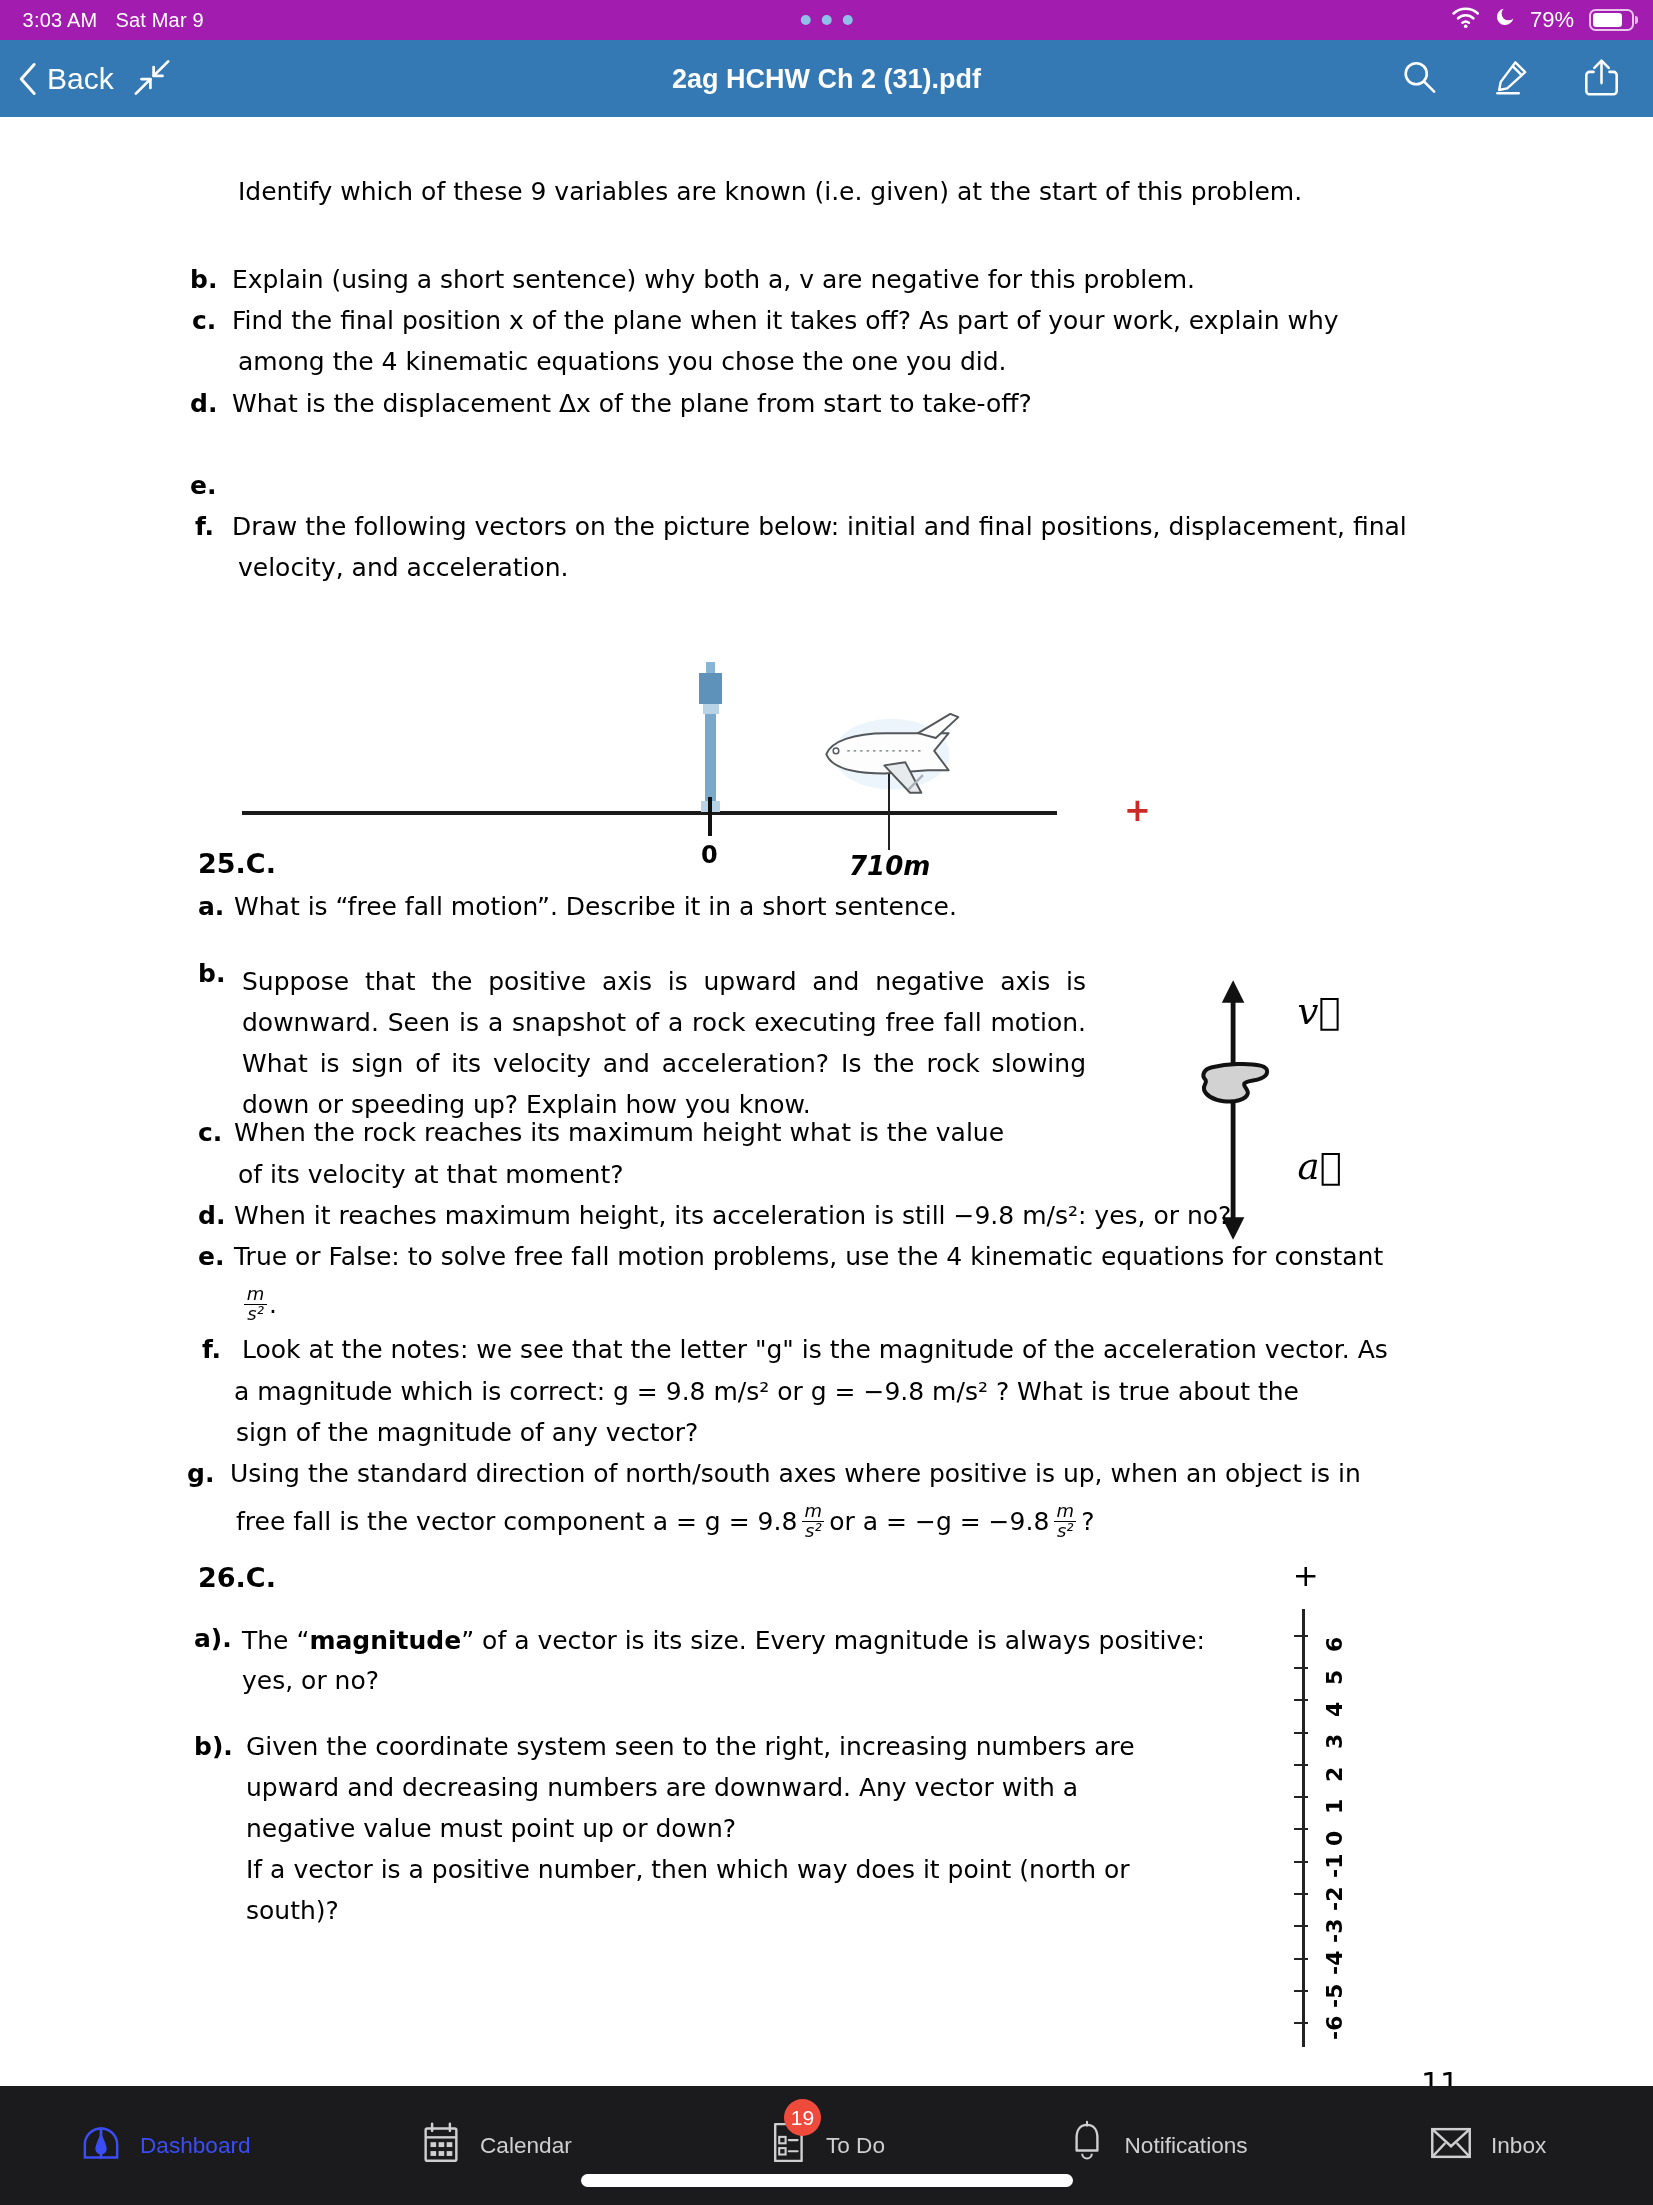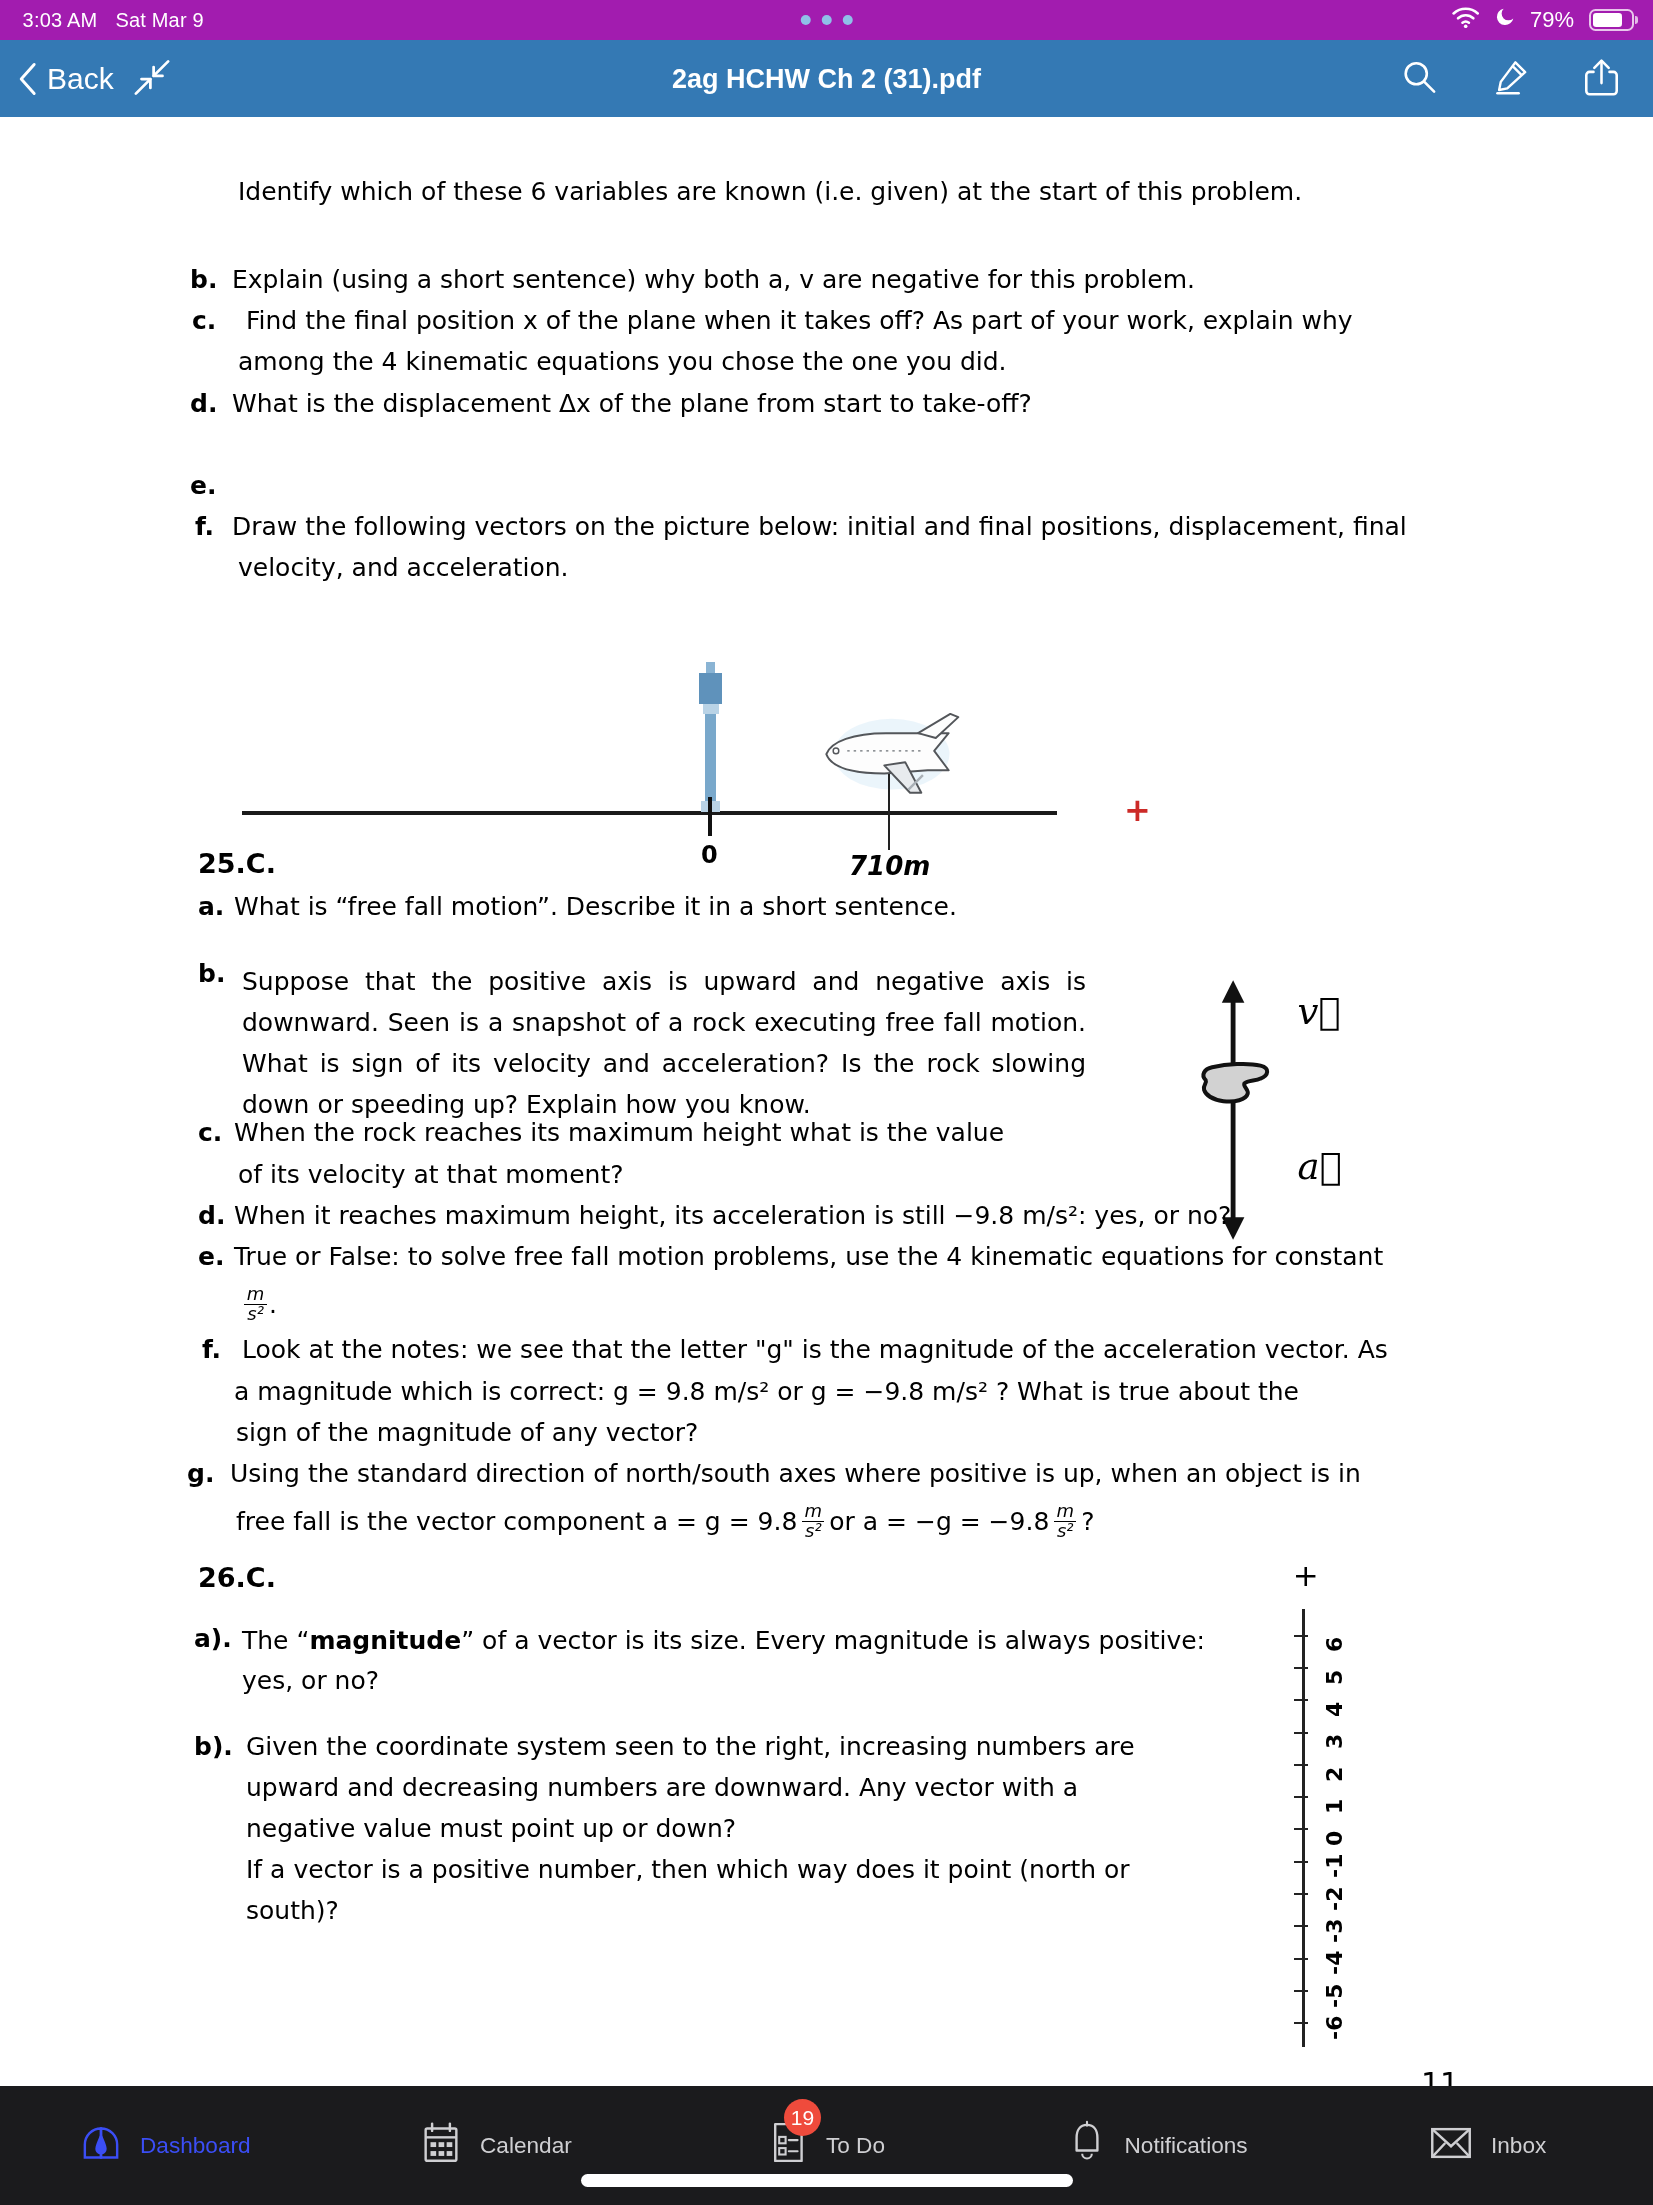--- a/index.html
+++ b/index.html
@@ -236,27 +236,27 @@
         <path d="M24 32 L24 5" stroke="#fff" stroke-width="3.2" stroke-linecap="round"></path>
         <path d="M15 13 L24 4 L33 13" stroke="#fff" stroke-width="3.2" fill="none" stroke-linecap="round" stroke-linejoin="round"></path>
       </svg>
     </span>
   </div>
 </div>
 
 <div class="doc">
   <div class="doc-inner">
 
-    <div class="ln" style="left:238px; top:62px;">Identify which of these 6 variables are known (i.e. given) at the start of this problem.</div>
+    <div class="ln" style="left:238px; top:62px;">Identify which of these 9 variables are known (i.e. given) at the start of this problem.</div>
 
     <div class="ln b" style="left:190px; top:150px;">b.</div>
     <div class="ln" style="left:232px; top:150px;">Explain (using a short sentence) why both a, v are negative for this problem.</div>
 
     <div class="ln b" style="left:192px; top:191px;">c.</div>
-    <div class="ln" style="left:232px; top:191px;margin-left:14px;">Find the final position x of the plane when it takes off?      As part of your work, explain why</div>
+    <div class="ln" style="left:232px; top:191px;">Find the final position x of the plane when it takes off?      As part of your work, explain why</div>
     <div class="ln" style="left:238px; top:232px;">among the 4 kinematic equations you chose the one you did.</div>
 
     <div class="ln b" style="left:190px; top:274px;">d.</div>
     <div class="ln" style="left:232px; top:274px;">What is the displacement  Δx  of the plane from start to take-off?</div>
 
     <div class="ln b" style="left:190px; top:356px;">e.</div>
 
     <div class="ln b" style="left:195px; top:397px;">f.</div>
     <div class="ln" style="left:232px; top:397px;">Draw the following vectors on the picture below:  initial and final positions, displacement, final</div>
     <div class="ln" style="left:238px; top:438px;">velocity, and acceleration.</div>

